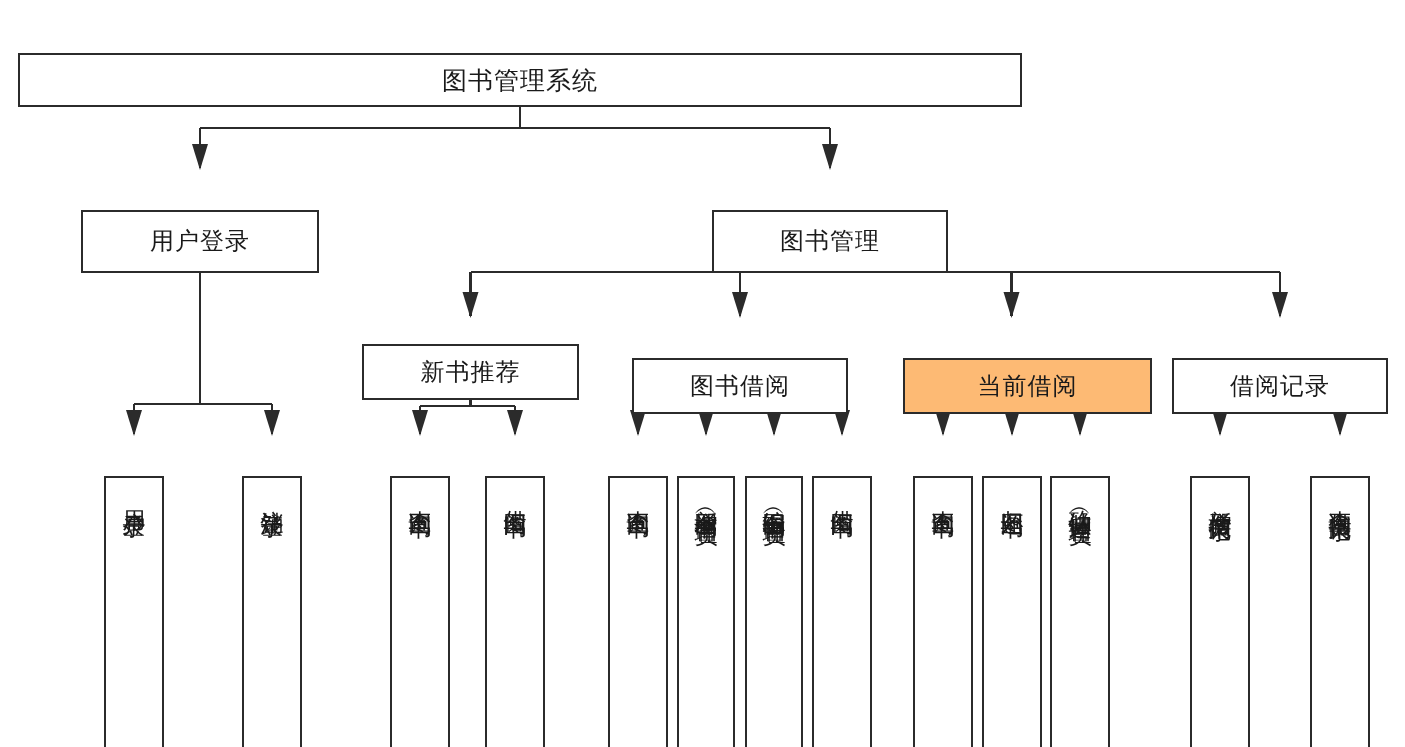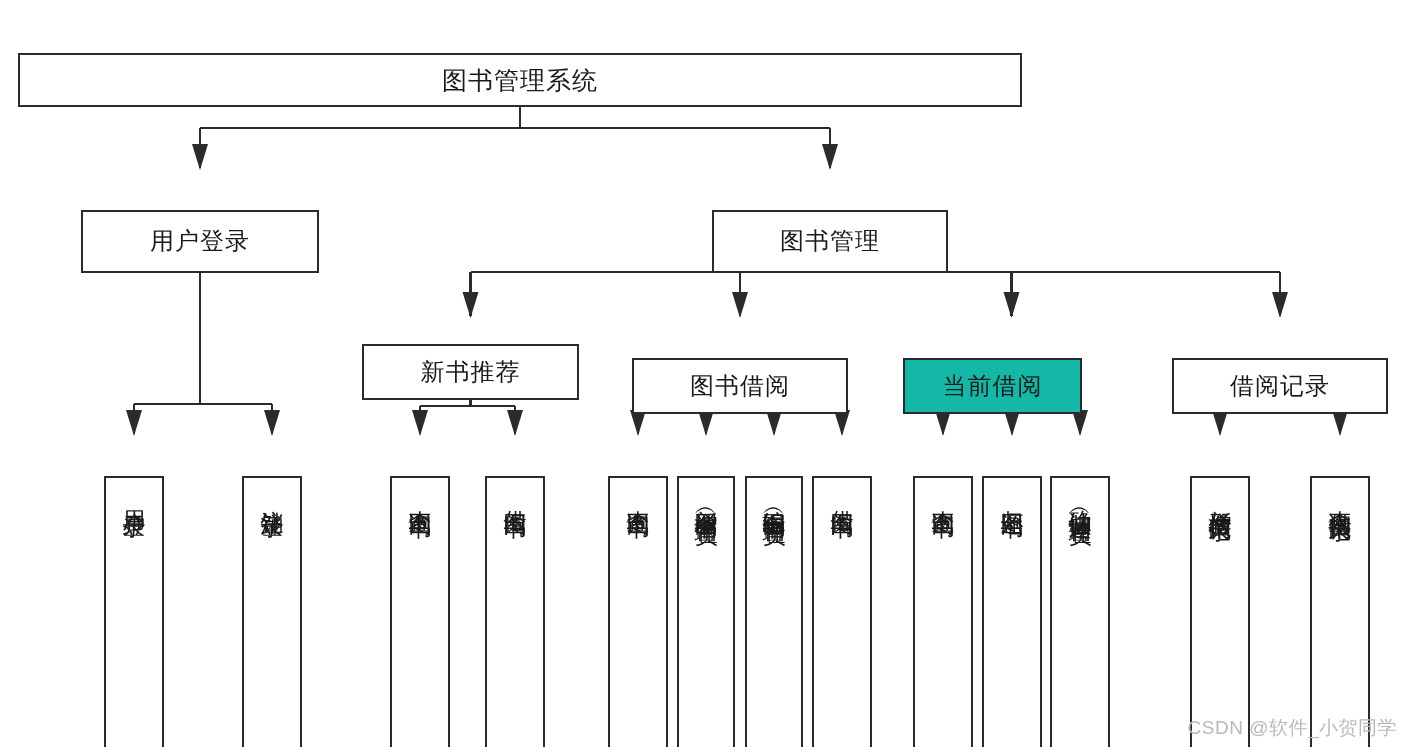--- a/index.html
+++ b/index.html
@@ -134,21 +134,21 @@
       </div>
       <div class="node horizontal" style="left: 712px; top: 170px; width: 236px; height: 63px; border-color: rgb(43, 43, 43); background: rgb(255, 255, 255); color: rgb(26, 26, 26);">
         <span>图书管理</span>
       </div>
       <div class="node horizontal" style="left: 362px; top: 304px; width: 217px; height: 56px; border-color: rgb(43, 43, 43); background: rgb(255, 255, 255); color: rgb(26, 26, 26);">
         <span>新书推荐</span>
       </div>
       <div class="node horizontal" style="left: 632px; top: 318px; width: 216px; height: 56px; border-color: rgb(43, 43, 43); background: rgb(255, 255, 255); color: rgb(26, 26, 26);">
         <span>图书借阅</span>
       </div>
-      <div class="node horizontal" style="left: 903px; top: 318px; width: 179px; height: 56px; border-color: rgb(43, 43, 43); background: #14b8a6; color: rgb(26, 26, 26);">
+      <div class="node horizontal" style="left: 903px; top: 318px; width: 249px; height: 56px; border-color: rgb(43, 43, 43); background: #fdba74; color: rgb(26, 26, 26);">
         <span>当前借阅</span>
       </div>
       <div class="node horizontal" style="left: 1172px; top: 318px; width: 216px; height: 56px; border-color: rgb(43, 43, 43); background: rgb(255, 255, 255); color: rgb(26, 26, 26);">
         <span>借阅记录</span>
       </div>
       <div class="node vertical" style="left: 104px; top: 436px; width: 60px; height: 299px; border-color: rgb(43, 43, 43); background: rgb(255, 255, 255); color: rgb(26, 26, 26);">
         <span class="vlabel">用户登录</span>
       </div>
       <div class="node vertical" style="left: 242px; top: 436px; width: 60px; height: 299px; border-color: rgb(43, 43, 43); background: rgb(255, 255, 255); color: rgb(26, 26, 26);">
         <span class="vlabel">注销登录</span>
@@ -181,14 +181,13 @@
         <span class="vlabel">确认归还（管理员）</span>
       </div>
       <div class="node vertical" style="left: 1190px; top: 436px; width: 60px; height: 299px; border-color: rgb(43, 43, 43); background: rgb(255, 255, 255); color: rgb(26, 26, 26);">
         <span class="vlabel">新增借阅记录</span>
       </div>
       <div class="node vertical" style="left: 1310px; top: 436px; width: 60px; height: 299px; border-color: rgb(43, 43, 43); background: rgb(255, 255, 255); color: rgb(26, 26, 26);">
         <span class="vlabel">查询借阅记录</span>
       </div>
     </div>
 
-  <div class="watermark">CSDN @软件_小贺同学</div>
 </div>
 
 </body></html>

